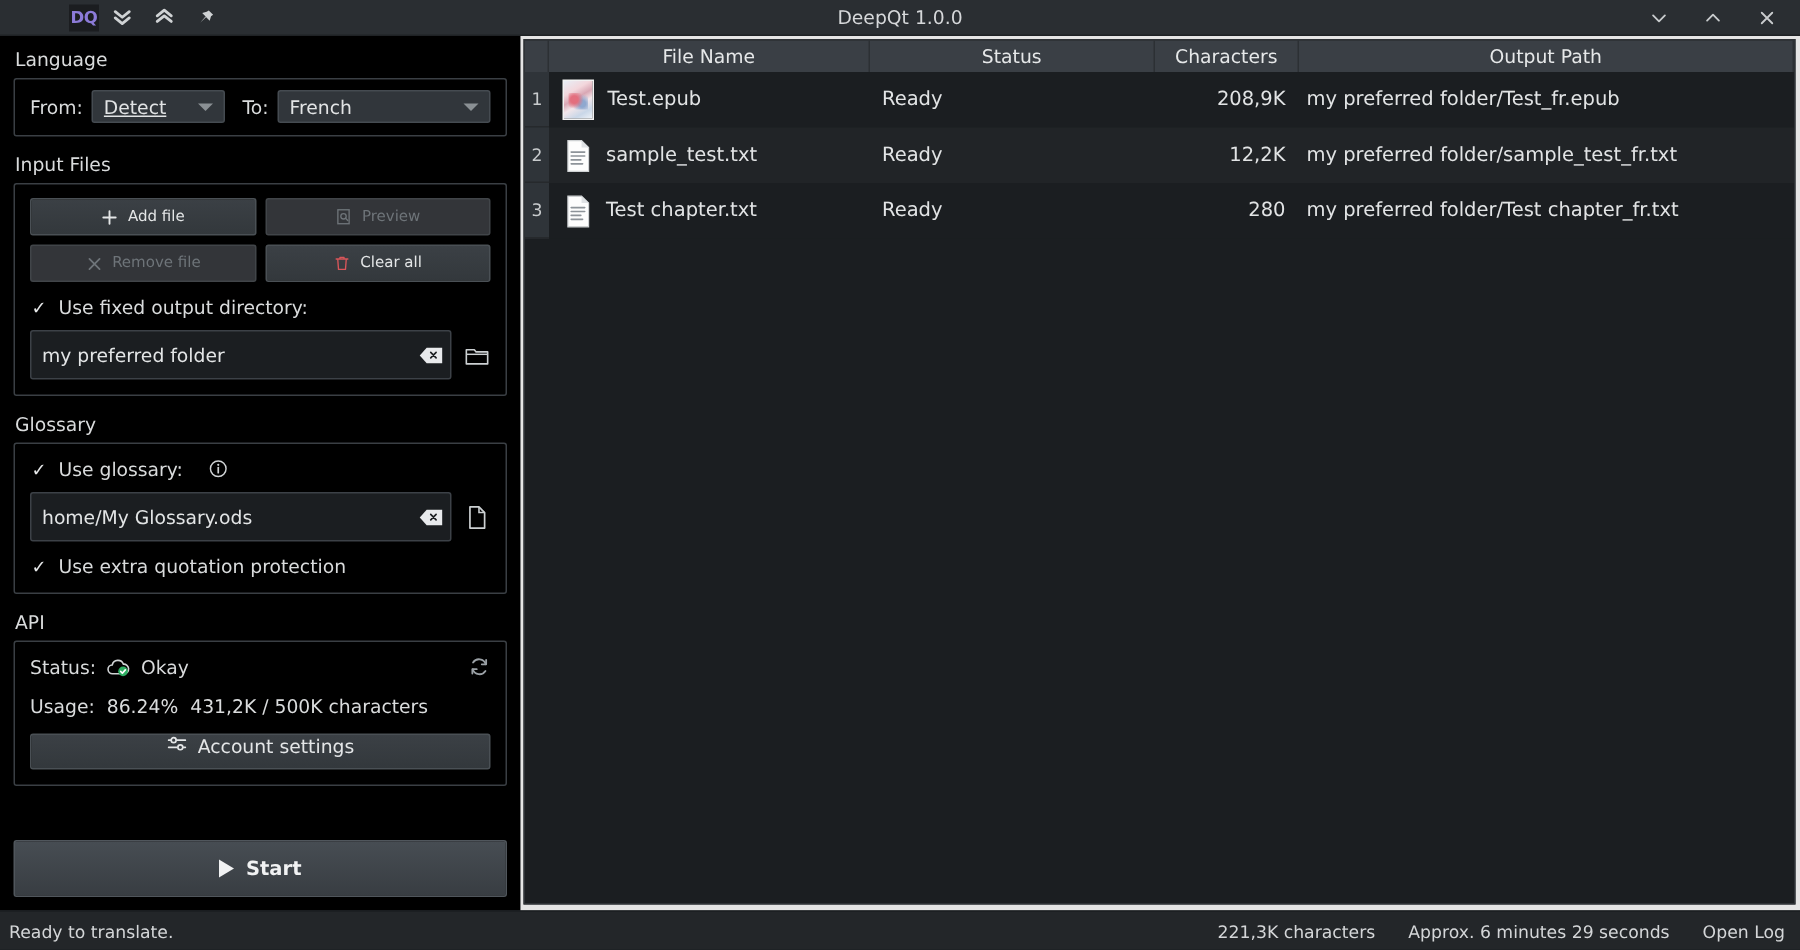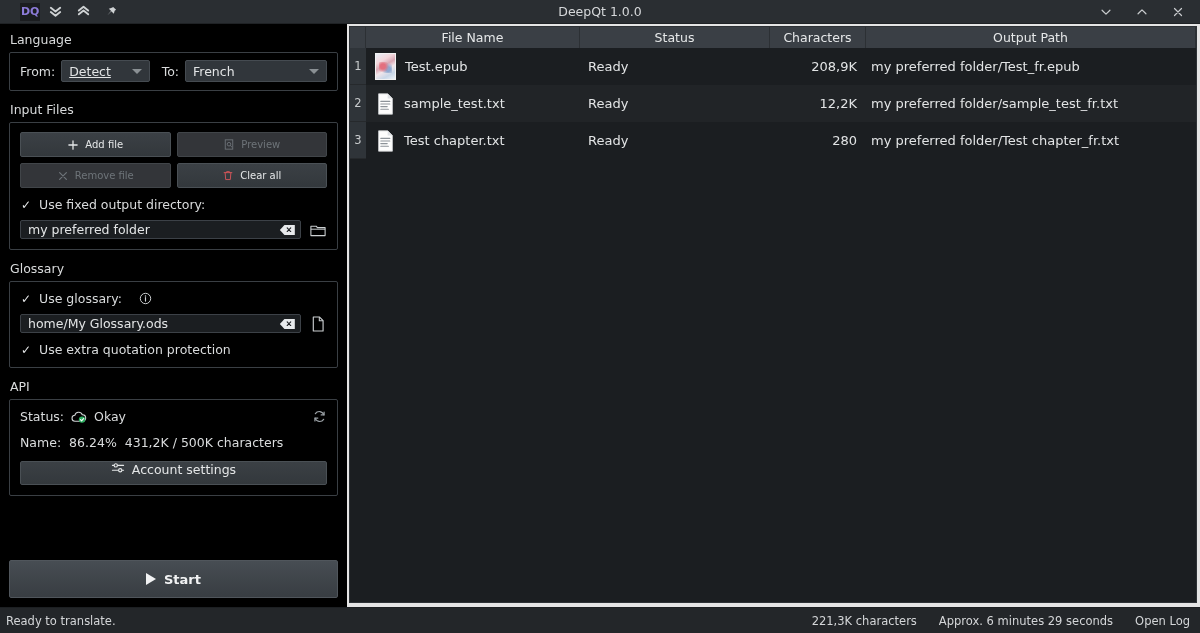--- a/index.html
+++ b/index.html
@@ -17,21 +17,21 @@
   .app { width: 1200px; height: 633px; display: flex; flex-direction: column; background: #232629; }
 
   
   .titlebar {
     height: 24px; min-height: 24px;
     background: #2a2e32;
     display: flex; align-items: center;
     position: relative;
     border-bottom: 1px solid #1f2225;
   }
-  .tb-left { display: flex; align-items: center; gap: 2px; padding-left: 20px; z-index: 2; }
+  .tb-left { display: flex; align-items: center; gap: 2px; padding-left: 2px; z-index: 2; margin-left: 44px; }
   .logo-badge {
     width: 20px; height: 18px;
     background: #1b1d20;
     color: #8c7bd8;
     font-size: 11px; font-weight: bold;
     display: flex; align-items: center; justify-content: center;
     letter-spacing: -0.3px;
   }
   .tb-icon {
     width: 26px; height: 22px;
@@ -111,21 +111,21 @@
   .checkline { display: flex; align-items: center; gap: 7px; margin-top: 9px; }
   .check {
     width: 12px; height: 12px;
     display: flex; align-items: center; justify-content: center;
     color: #e6e8e9; font-size: 12px; font-weight: bold;
   }
   .checkline .lbl { font-size: 12.5px; }
 
   .pathrow { display: flex; align-items: center; gap: 7px; margin-top: 8px; }
   .pathfield {
-    flex: 1; height: 19px;
+    flex: 1; height: 33px;
     background: #1b1e21;
     border: 1px solid #3c4147;
     border-radius: 2px;
     display: flex; align-items: center;
     padding: 0 4px 0 7px;
     color: #e3e5e6; font-size: 12.5px;
   }
   .pathfield .pv { flex: 1; white-space: nowrap; overflow: hidden; }
   .clr { width: 18px; height: 16px; display: flex; align-items: center; justify-content: center; }
   .folder-btn { width: 19px; height: 19px; display: flex; align-items: center; justify-content: center; color: #ccd0d2; }
@@ -397,21 +397,21 @@
           <span class="lbl">Okay</span>
           <span class="refresh">
             <svg width="15" height="15" viewBox="0 0 16 16">
                 <path d="M12.6 6.2A5 5 0 003.6 5" stroke="#9aa0a5" stroke-width="1.3" fill="none" stroke-linecap="round"></path>
                 <path d="M3.4 9.8a5 5 0 009 1.2" stroke="#9aa0a5" stroke-width="1.3" fill="none" stroke-linecap="round"></path>
                 <path d="M12.9 3.2v3.1h-3.1M3.1 12.8V9.7h3.1" stroke="#9aa0a5" stroke-width="1.3" fill="none" stroke-linecap="round" stroke-linejoin="round"></path>
               </svg>
           </span>
         </div>
         <div class="usageline">
-          <span>Name:</span>
+          <span>Usage:</span>
           <span>86.24%</span>
           <span>431,2K / 500K characters</span>
         </div>
         <div class="acct-btn">
           <span class="ico">
             <svg width="14" height="12" viewBox="0 0 16 14">
                 <path d="M1.5 4h13M1.5 9.6h13" stroke="#e4e6e7" stroke-width="1.3" stroke-linecap="round"></path>
                 <circle cx="5.4" cy="4" r="1.9" fill="#3a3f44" stroke="#e4e6e7" stroke-width="1.3"></circle>
                 <circle cx="10.6" cy="9.6" r="1.9" fill="#3a3f44" stroke="#e4e6e7" stroke-width="1.3"></circle>
               </svg>

